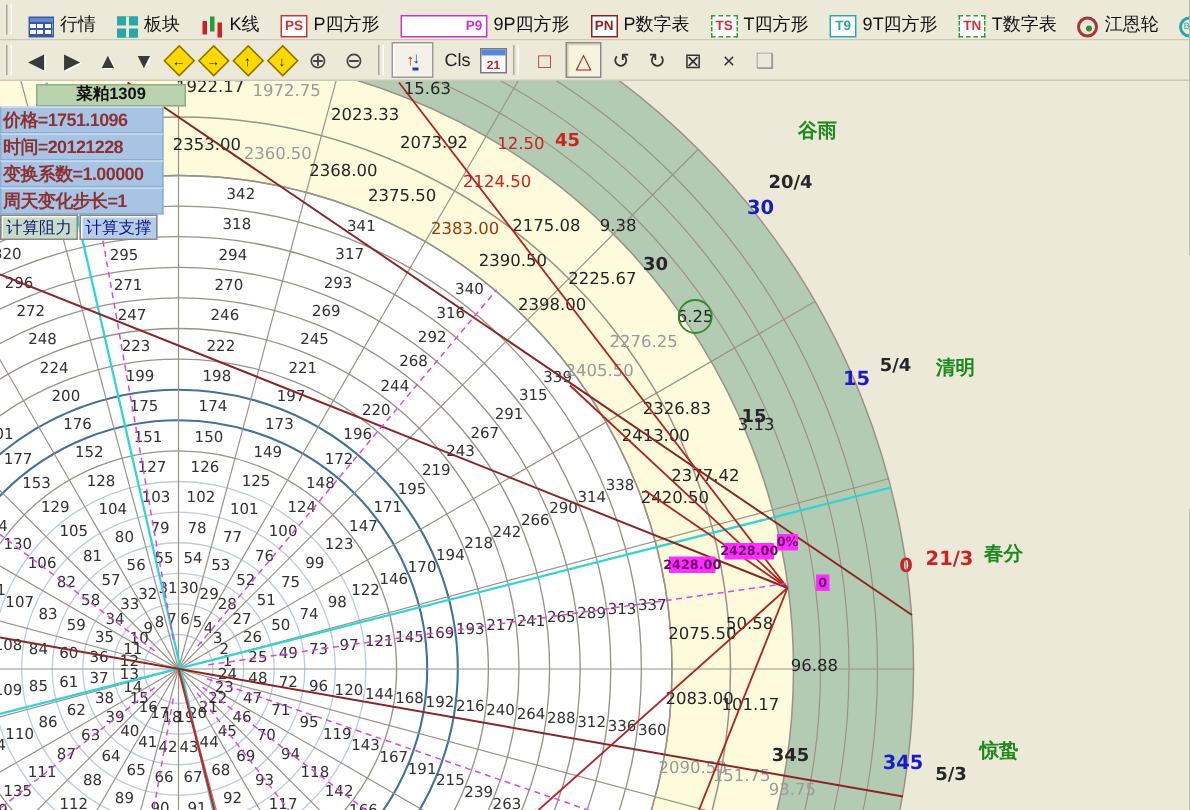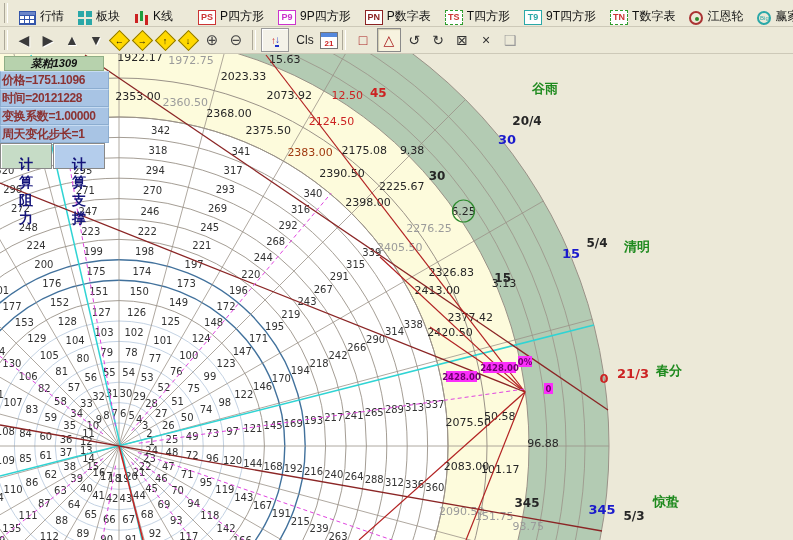--- a/index.html
+++ b/index.html
@@ -47,27 +47,27 @@
   .cal:before{content:"";position:absolute;top:0;left:0;right:0;height:4px;background:#5588dd;}
   .tool{border:1px solid transparent;color:#aa2222;font-size:14px;}
   .tool.pressed{background:#f7f3df;border:1px solid #8a8a8a;box-shadow:inset 1px 1px 1px #cfcab0;}
   .plain{color:#333;font-size:14px;}
   .disabled{color:#9a9a9a;}
   
   #chart{position:absolute;left:0;top:54px;width:793px;height:486px;background:#ece9d8;}
   svg{display:block;}
   
   #panel{position:absolute;left:0;top:2px;width:109px;font-weight:700;}
-  .ptitle{margin-left:4px;width:98px;height:13px;background:#b7d2ad;border:1px solid #8fae85;
-          font-size:11px;line-height:13px;text-align:center;color:#111;font-style:italic;}
+  .ptitle{margin-left:24px;width:98px;height:13px;background:#b7d2ad;border:1px solid #8fae85;
+          font-size:11px;line-height:13px;text-align:center;color:#111;}
   .pfield{width:106px;height:16px;background:#a8c4e4;border:1px solid #8cadd0;border-top:1px solid #c7dcf2;
           font-size:12px;line-height:16px;color:#8b3333;padding-left:1px;letter-spacing:-0.4px;}
   .pbtns{display:flex;width:108px;}
-  .calc{flex:0 0 52px;height:17px;font-size:14px;font-weight:700;color:#14147a;border:1px solid #888;
-        box-shadow:inset 1px 1px 0 #fff;padding:12px;margin-right:1px;font-family:inherit;}
+  .calc{flex:0 0 52px;height:17px;font-size:11px;font-weight:400;color:#14147a;border:1px solid #888;
+        box-shadow:inset 1px 1px 0 #fff;padding:0;margin-right:1px;font-family:inherit;}
   .calc.green{background:#c6dcc6;}
   .calc.blue{background:#b4cdec;}
 </style>
 </head>
 <body>
 
 <div id="app">
   <div id="tb1" class="tbar">
       <span class="groove"></span>
       <span class="titem">
@@ -80,25 +80,25 @@
       </span>
       <span class="titem">
         <span class="icon-candles">
           <i></i>
           <i></i>
           <i></i>
         </span>
         <span class="lbl">K线</span>
       </span>
       <span class="titem">
-        <span class="badge" style="border: 1px solid rgb(204, 51, 51); color: rgb(204, 51, 51); margin-left: 11px;">PS</span>
+        <span class="badge" style="border: 1px solid rgb(204, 51, 51); color: rgb(204, 51, 51);">PS</span>
         <span class="lbl">P四方形</span>
       </span>
       <span class="titem">
-        <span class="badge" style="border: 1px solid rgb(204, 51, 204); color: rgb(204, 51, 204);">P9</span>
+        <span class="badge" style="border: 1px solid rgb(204, 51, 204); color: rgb(204, 51, 204); padding-left: 40px;">P9</span>
         <span class="lbl">9P四方形</span>
       </span>
       <span class="titem">
         <span class="badge" style="border: 1px solid rgb(139, 34, 34); color: rgb(139, 34, 34);">PN</span>
         <span class="lbl">P数字表</span>
       </span>
       <span class="titem">
         <span class="badge" style="border: 1px dashed rgb(46, 158, 46); color: rgb(204, 51, 51);">TS</span>
         <span class="lbl">T四方形</span>
       </span>

